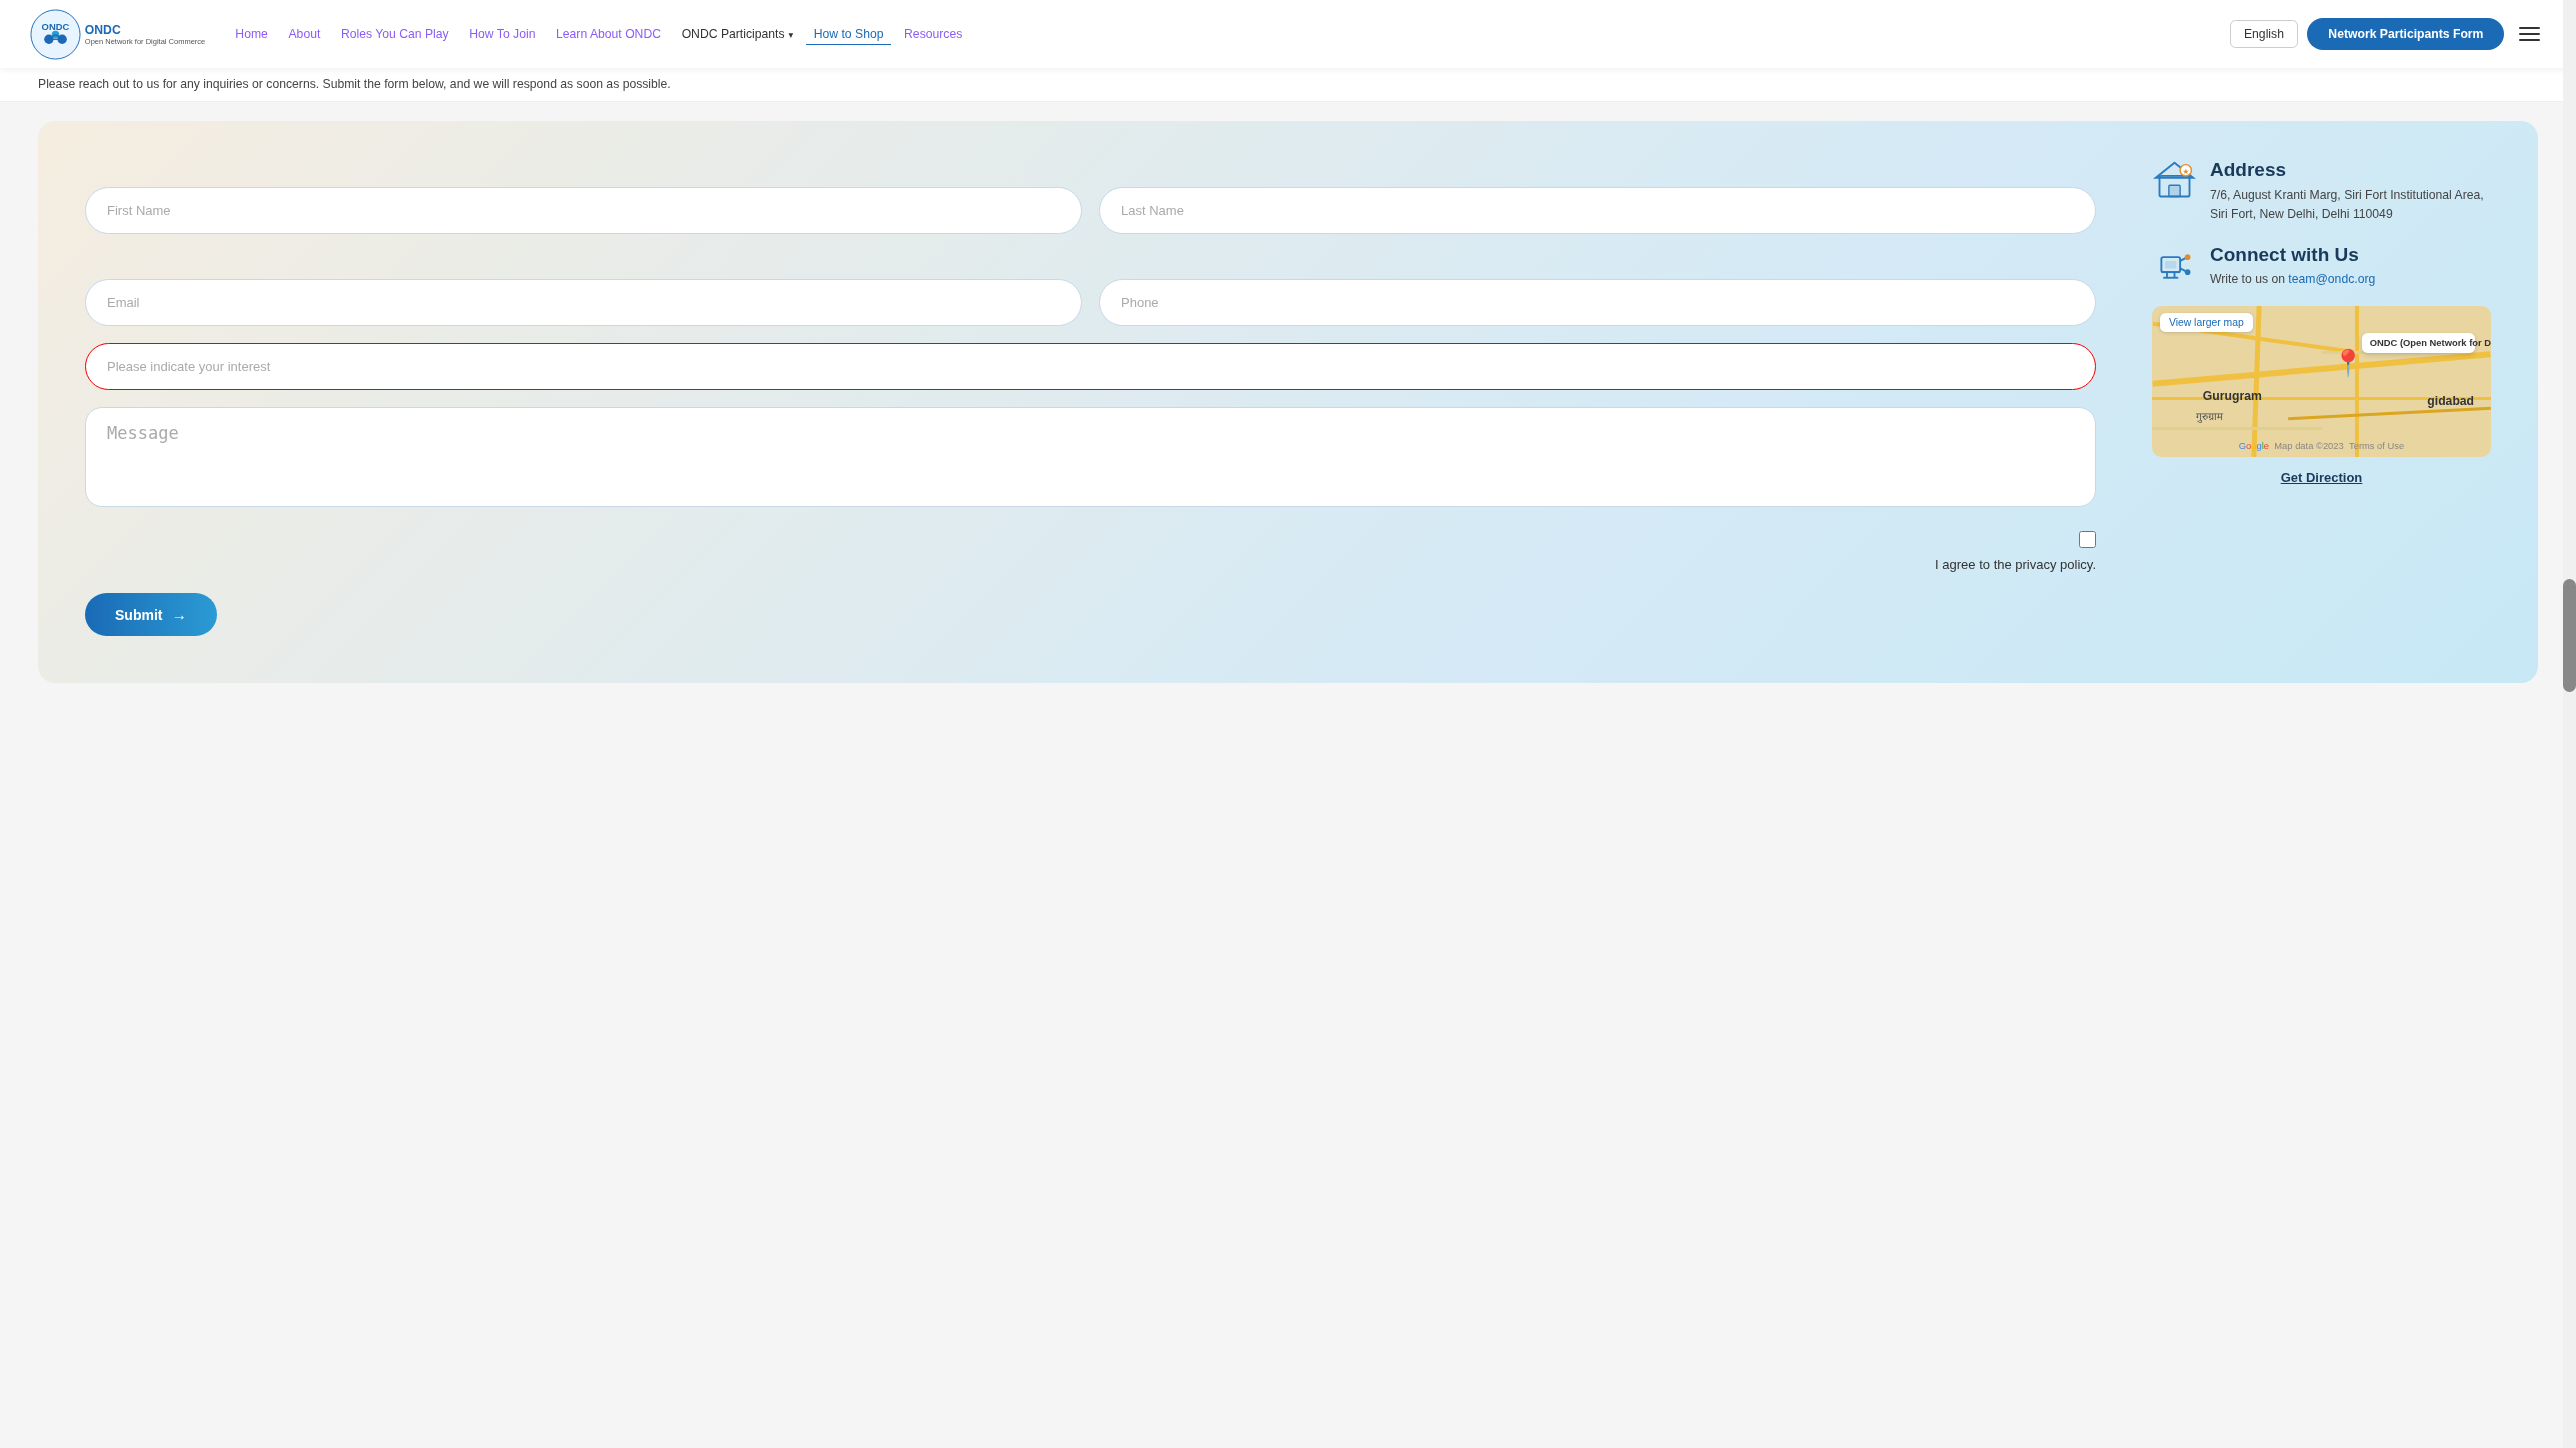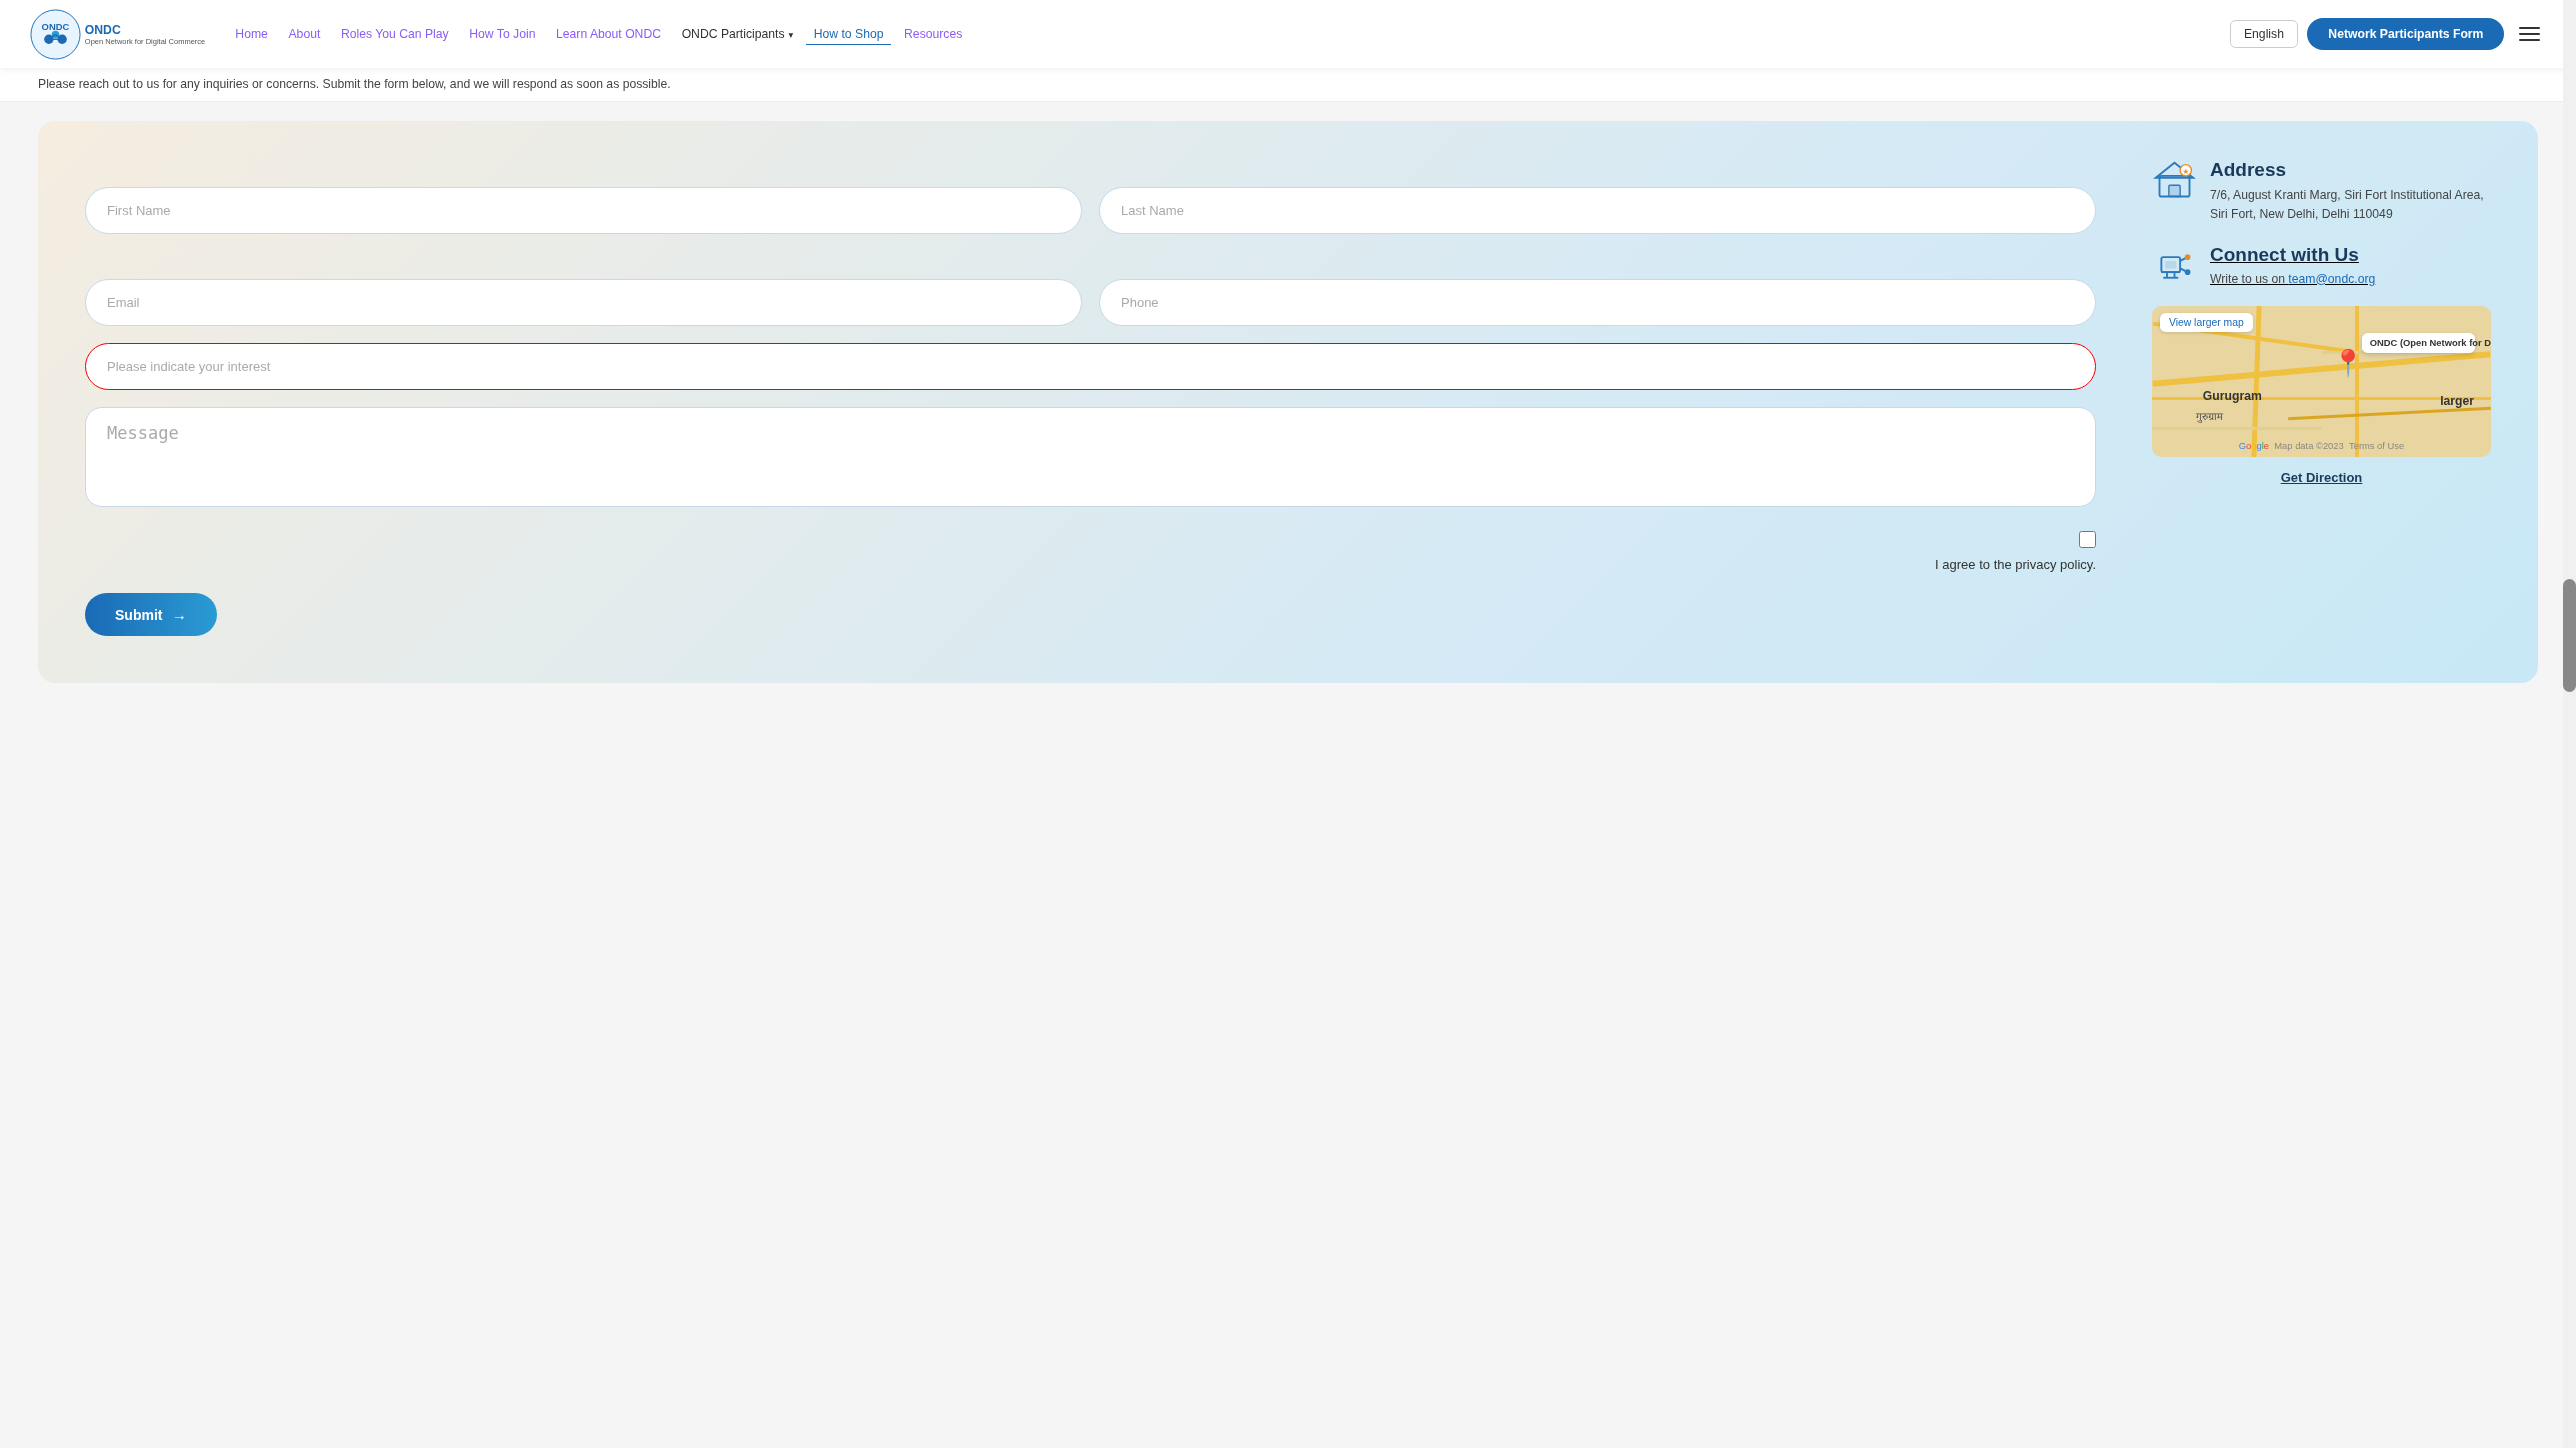--- a/index.html
+++ b/index.html
@@ -264,21 +264,20 @@
     .contact-text p {
       font-size: 12.2px;
       color: #444;
       line-height: 1.5;
     }
     .connect-block {
       display: flex;
       align-items: flex-start;
       gap: 13px;
       margin-bottom: 17px;
-      text-decoration: underline;
     }
     .connect-text h3 {
       font-size: 19px;
       font-weight: 700;
       color: #1a3a5c;
       margin-bottom: 5.6px;
     }
     .connect-text p {
       font-size: 12.2px;
       color: #444;
@@ -572,21 +571,21 @@
           <div class="map-road h2"></div>
           <div class="map-road v1"></div>
           <div class="map-road v2"></div>
           <div class="map-road d1"></div>
           <div class="map-road d2"></div>
           <div class="map-road light1"></div>
           <div class="map-road light2"></div>
 
           <div class="map-label-gurugram">Gurugram</div>
           <div class="map-label-gurgram-hindi">गुरुग्राम</div>
-          <div class="map-label-ghaziabad">larger</div>
+          <div class="map-label-ghaziabad">gidabad</div>
 
           <div class="map-number">33</div>
 
           <div class="map-google-logo">
             <span style="color:#4285f4">G</span><span style="color:#ea4335">o</span><span style="color:#fbbc05">o</span><span style="color:#4285f4">g</span><span style="color:#34a853">l</span><span style="color:#ea4335">e</span>
             &nbsp;<span>Map data ©2023</span>
             &nbsp;<span>Terms of Use</span>
           </div>
 
           <div class="map-pin">📍</div>

